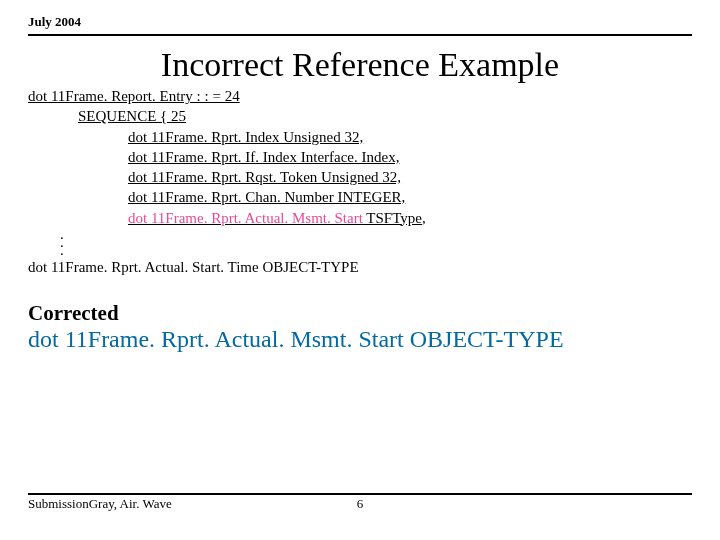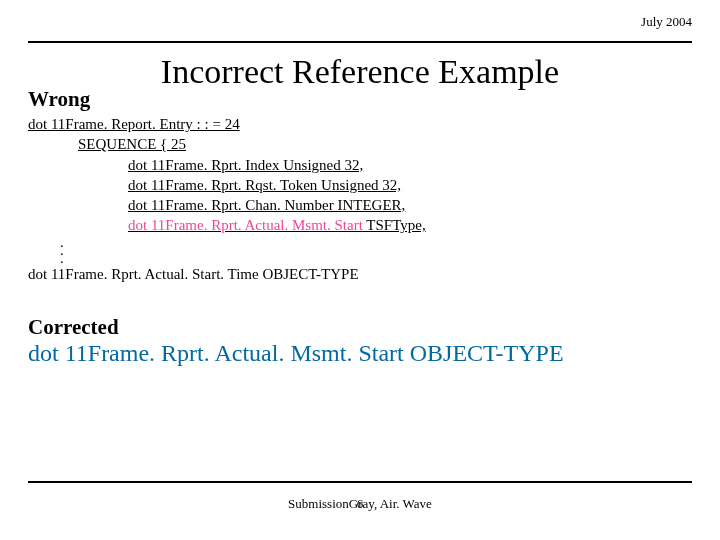--- a/index.html
+++ b/index.html
@@ -15,25 +15,25 @@
   }
   .page {
     padding: 14px 28px 10px 28px;
     box-sizing: border-box;
     width: 100%;
     height: 100%;
     position: relative;
   }
   .top-row {
     display: flex;
-    justify-content: flex-end;
-    font-weight: normal;
+    justify-content: flex-start;
+    font-weight: bold;
     font-size: 13px;
     border-bottom: 2px solid #000;
-    padding-bottom: 11px;
+    padding-bottom: 4px;
   }
   .title {
     font-size: 34px;
     text-align: center;
     margin-top: 10px;
     margin-bottom: 0;
   }
   .wrong {
     font-weight: bold;
     font-size: 21px;
@@ -54,59 +54,59 @@
     line-height: 0.55;
     padding-left: 32px;
   }
   .obj-line {
     font-size: 15px;
     margin-top: 4px;
   }
   .corrected-label {
     font-weight: bold;
     font-size: 21px;
-    margin-top: 32px;
+    margin-top: 25px;
   }
   .corrected-line {
     font-size: 24px;
     color: #0369a1;
   }
   .bottom-rule {
     position: absolute;
     left: 28px;
     right: 28px;
     bottom: 28px;
     border-top: 2px solid #000;
     display: flex;
-    justify-content: center;
+    justify-content: flex-start;
     font-size: 13px;
-    padding-top: 13px;
+    padding-top: 1px;
   }
   .page-num {
     position: absolute;
     left: 50%;
     transform: translateX(-50%);
   }
 </style>
 </head>
 <body>
 
 <div class="page">
 
   <div class="top-row">
     <span>July 2004</span>
   </div>
 
   <div class="title">Incorrect Reference Example</div>
-  <div class="wrong">Wrong</div>
 
   <div class="asn-block">
     <div>dot 11Frame. Report. Entry : : = 24</div>
     <div class="ind1">SEQUENCE { 25</div>
     <div class="ind2">dot 11Frame. Rprt. Index Unsigned 32,</div>
+    <div class="ind2">dot 11Frame. Rprt. If. Index Interface. Index,</div>
     <div class="ind2">dot 11Frame. Rprt. Rqst. Token Unsigned 32,</div>
     <div class="ind2">dot 11Frame. Rprt. Chan. Number INTEGER,</div>
     <div class="ind2">
       <span class="highlight">dot 11Frame. Rprt. Actual. Msmt. Start</span><span> TSFType,</span>
     </div>
   </div>
 
   <div class="ellipsis">
     <div>.</div>
     <div>.</div>

